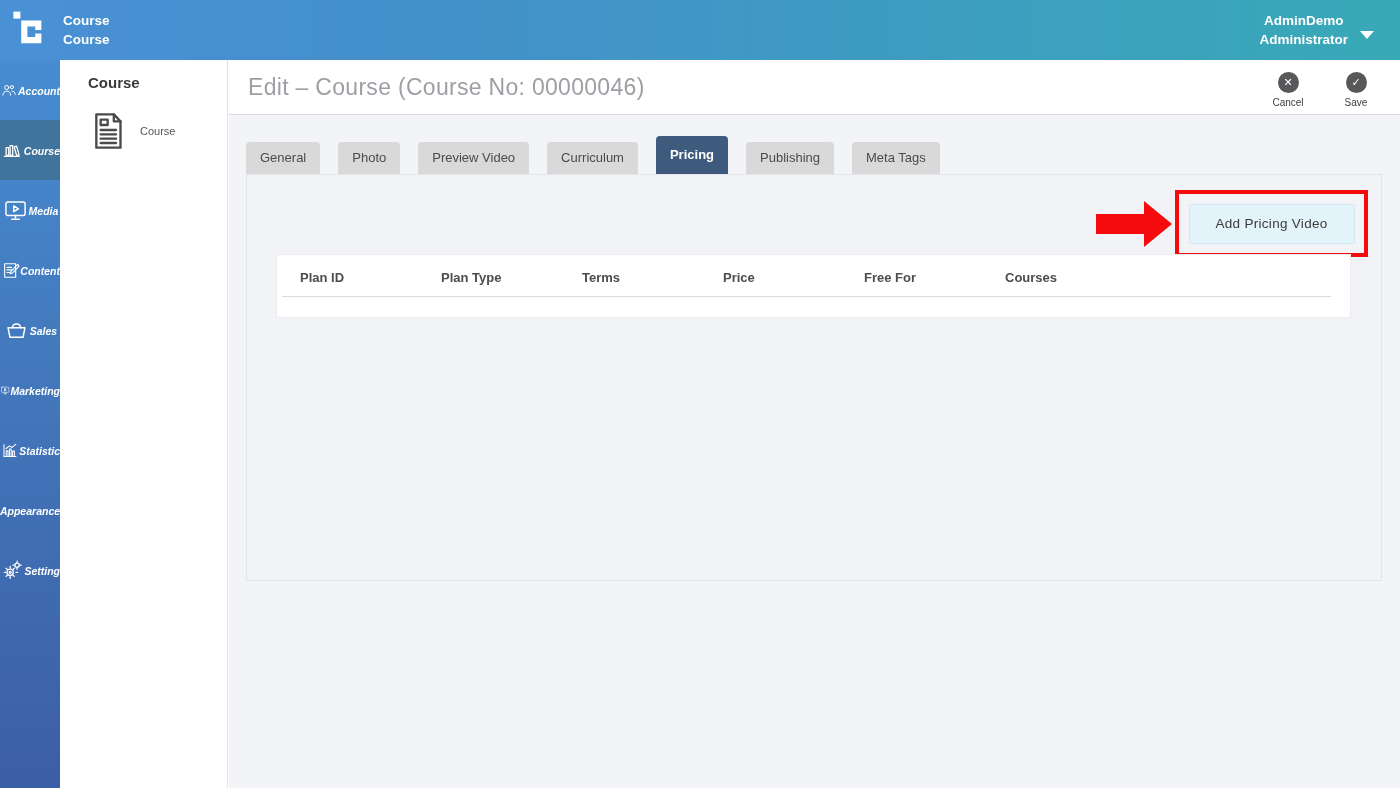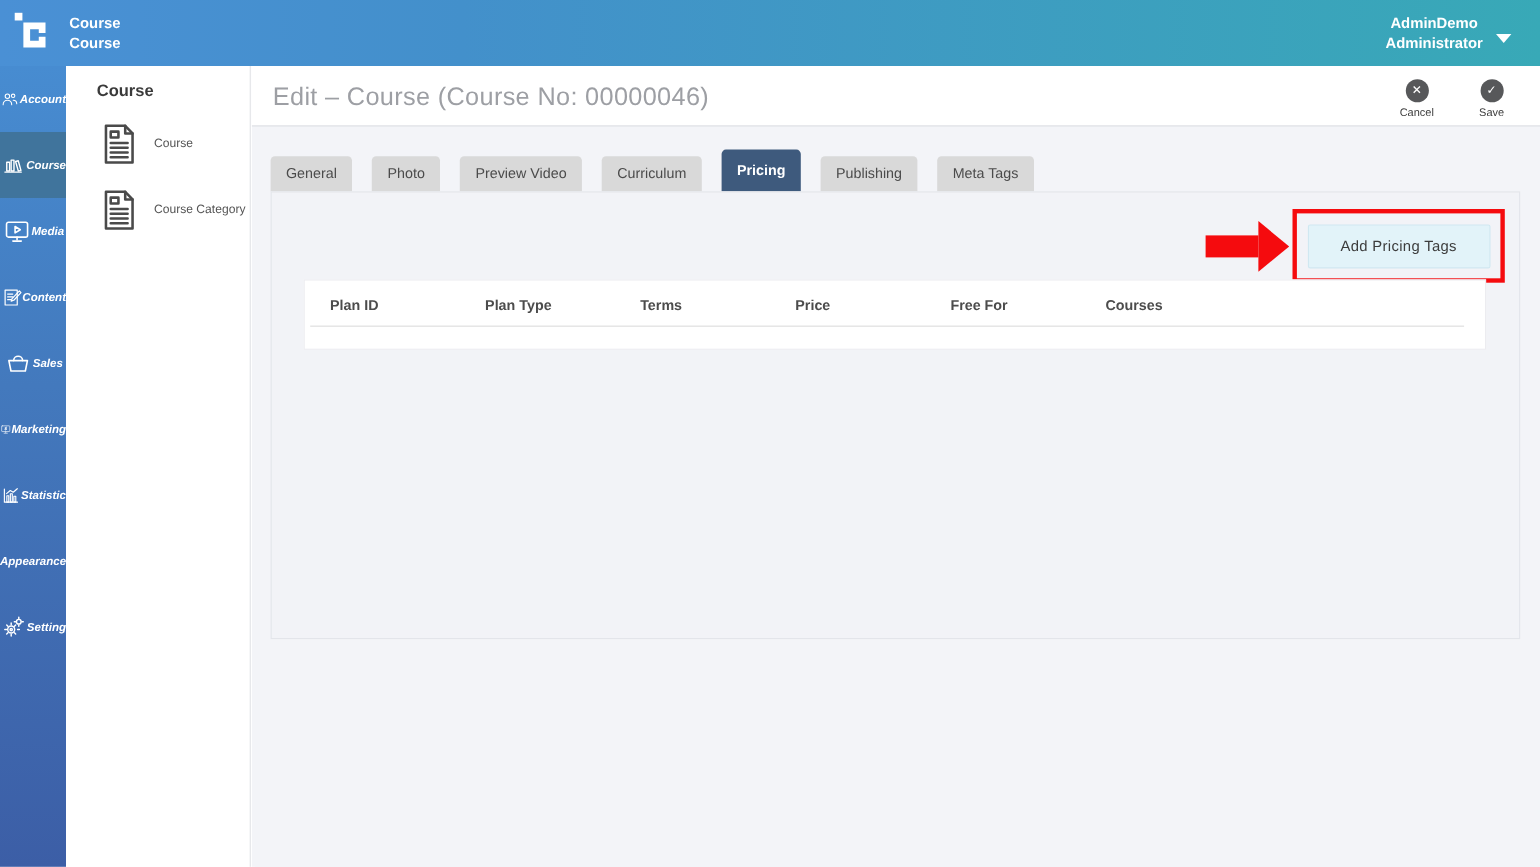--- a/index.html
+++ b/index.html
@@ -187,29 +187,20 @@
 
   <div class="sub-item">
         <span class="doc"><svg viewBox="0 0 24 26">
             <path d="M5 3h10.5l4 4.2V23H5z"></path>
             <path d="M15.5 3v4.2h4"></path>
             <rect x="7.6" y="6.2" width="4.2" height="3.2"></rect>
             <path d="M7.6 12.4h9.2M7.6 15h9.2M7.6 17.6h9.2M7.6 20.2h9.2"></path>
           </svg></span>
         <span class="lbl">Course</span>
       </div>
-      <div class="sub-item">
-        <span class="doc"><svg viewBox="0 0 24 26">
-            <path d="M5 3h10.5l4 4.2V23H5z"></path>
-            <path d="M15.5 3v4.2h4"></path>
-            <rect x="7.6" y="6.2" width="4.2" height="3.2"></rect>
-            <path d="M7.6 12.4h9.2M7.6 15h9.2M7.6 17.6h9.2M7.6 20.2h9.2"></path>
-          </svg></span>
-        <span class="lbl">Course Category</span>
-      </div>
     </div>
 </div>
 
 <div class="main">
 
   <div class="title-bar">
     <span class="page-title">Edit – Course (Course No: 00000046)</span>
     <div class="title-actions">
 
     <div class="action">
@@ -235,21 +226,21 @@
     </div>
 
   <div class="panel">
 
     <div class="annot-arrow">
       <div class="body"></div>
         <div class="head"></div>
     </div>
 
     <div class="annot-rect">
-      <button class="add-btn">Add Pricing Tags</button>
+      <button class="add-btn">Add Pricing Video</button>
     </div>
 
     <div class="table-card">
       <div class="thead-row">
 
       <span class="th">Plan ID</span>
           <span class="th">Plan Type</span>
           <span class="th">Terms</span>
           <span class="th">Price</span>
           <span class="th">Free For</span>

